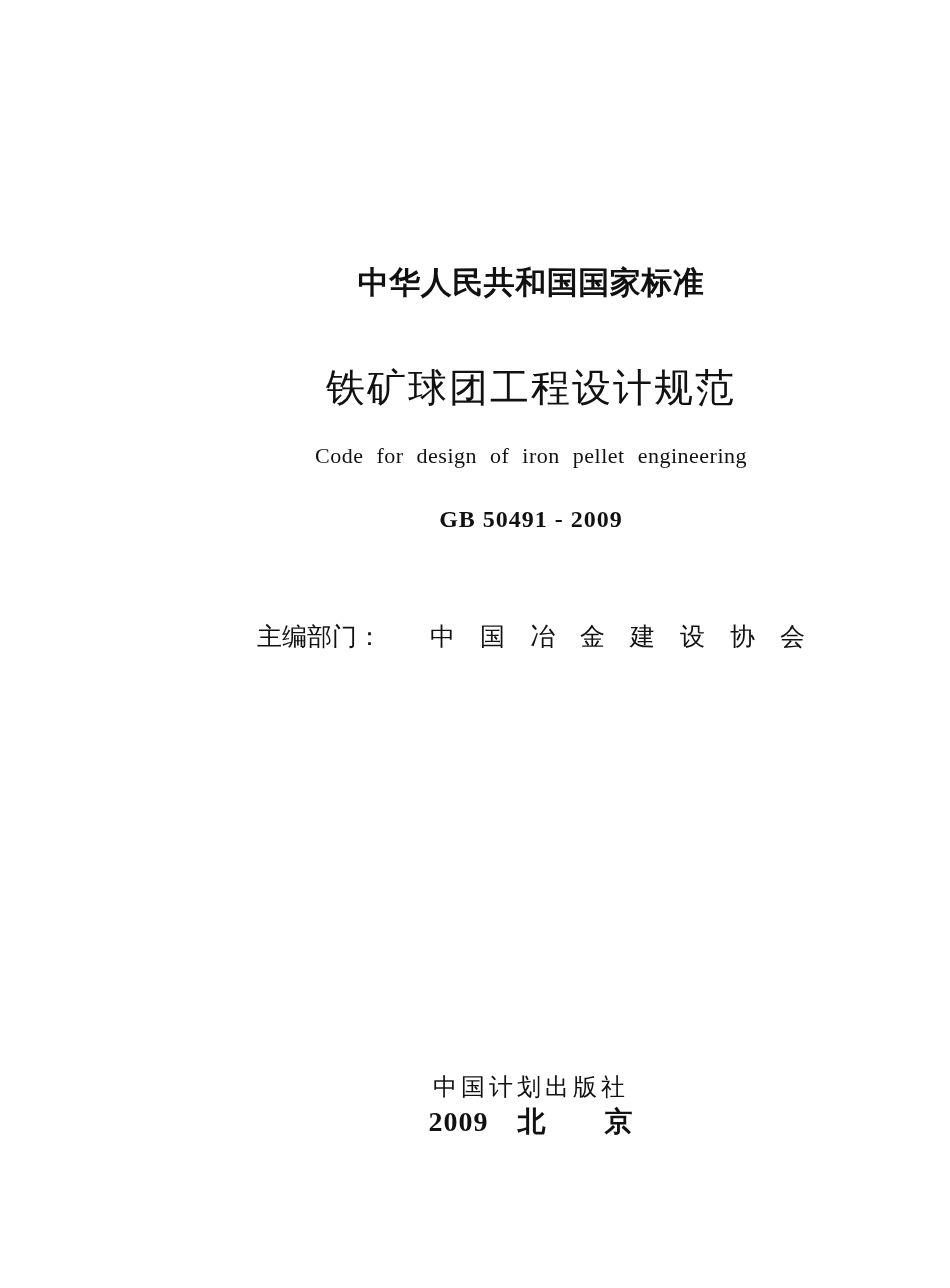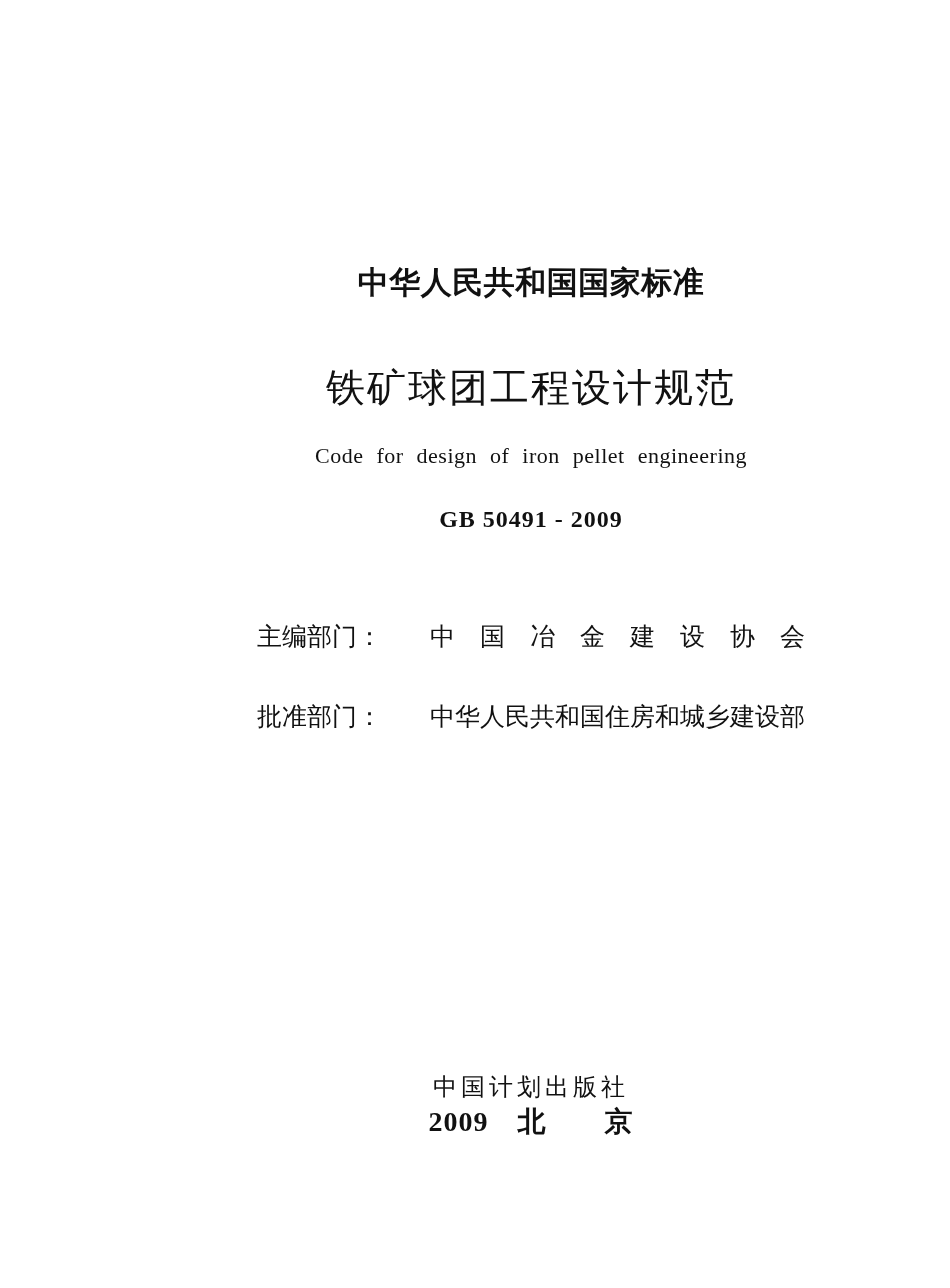--- a/index.html
+++ b/index.html
@@ -88,23 +88,20 @@
 
   <div class="center-line doc-title">铁矿球团工程设计规范</div>
 
   <div class="center-line std-no">GB 50491 - 2009</div>
 
   <div class="info-block">
     <div class="info-inner">
       <div class="info-line">
         <span>主编部门：</span><span>中　国　冶　金　建　设　协　会</span>
       </div>
-      <div class="info-line">
-        <span>批准部门：</span><span>中华人民共和国住房和城乡建设部</span>
-      </div>
     </div>
   </div>
 
   <div class="center-line publisher">中国计划出版社</div>
 
   <div class="center-line imprint">2009　北　　京</div>
 
 </div>
 
 </body></html>

